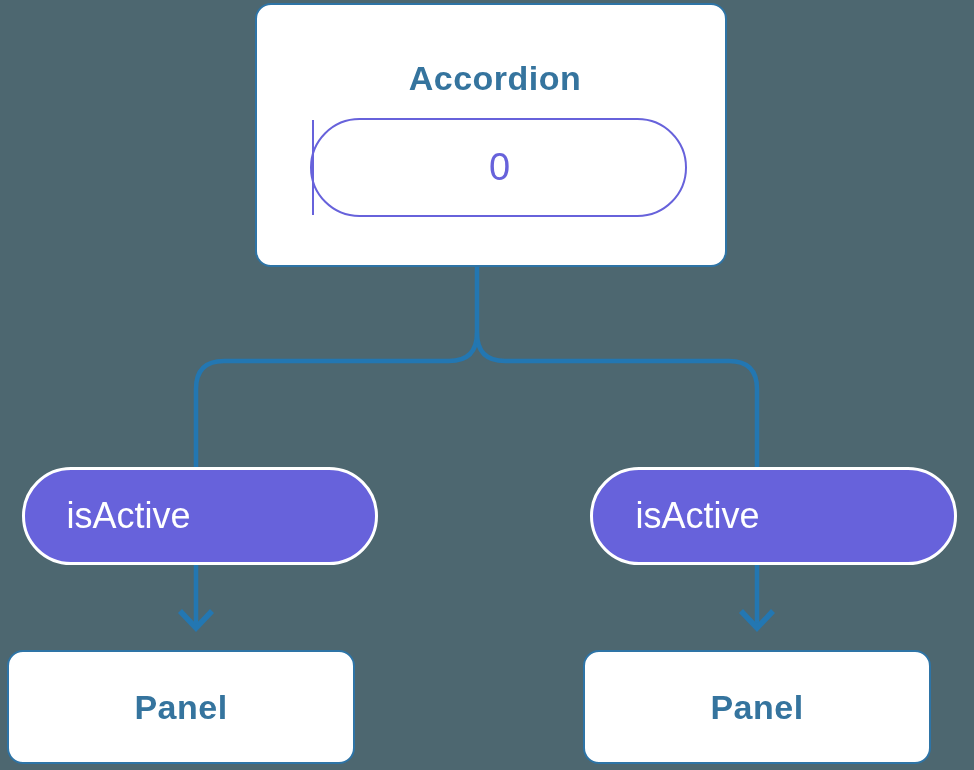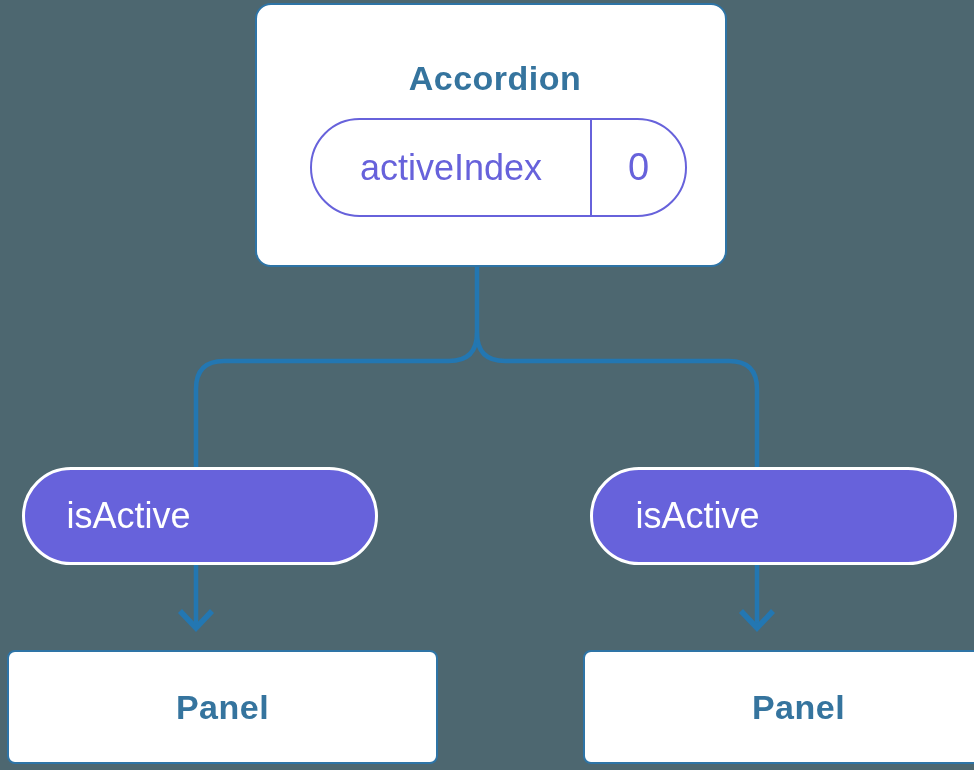--- a/index.html
+++ b/index.html
@@ -112,23 +112,23 @@
   }
   .prop-pill.left-pill {
     left: 22px; top: 467px; width: 356px;
   }
   .prop-pill.left-pill .seg-label { width: 207px; }
   .prop-pill.right-pill {
     left: 590px; top: 467px; width: 367px;
   }
   .prop-pill.right-pill .seg-label { width: 209px; }
   .panel-card {
-    width: 431px; height: 114px;
+    width: 348px; height: 114px;
     top: 650px;
-    border-radius: 8px;
+    border-radius: 16px;
     display: flex;
     align-items: center;
     justify-content: center;
   }
   .panel-card.left-panel { left: 7px; }
   .panel-card.right-panel { left: 583px; }
   .panel-card .card-title {
     position: static;
   }
 </style>
@@ -140,21 +140,20 @@
   <svg class="connectors" viewBox="0 0 974 770" xmlns="http://www.w3.org/2000/svg">
     <path class="line" d="M477,265 L477,333 Q477,361 449,361 L224,361 Q196,361 196,389 L196,626"></path>
     <path class="line" d="M477,333 Q477,361 505,361 L729,361 Q757,361 757,389 L757,626"></path>
     <path class="arrowhead" d="M180,611 L196,628 L212,611"></path>
     <path class="arrowhead" d="M741,611 L757,628 L773,611"></path>
   </svg>
 
   <div class="card root-card">
     <div class="card-title">Accordion</div>
     <div class="state-pill">
-      <span class="seg-label">activeIndex</span>
       <span class="seg-value">0</span>
     </div>
   </div>
 
   <div class="prop-pill left-pill">
     <span class="seg-label">isActive</span>
   </div>
 
   <div class="prop-pill right-pill">
     <span class="seg-label">isActive</span>

